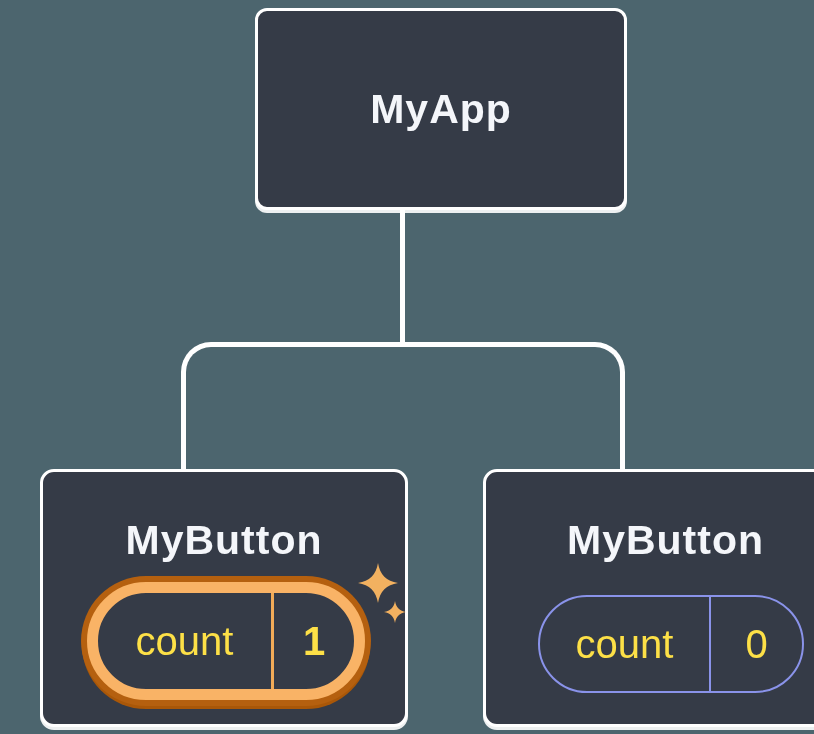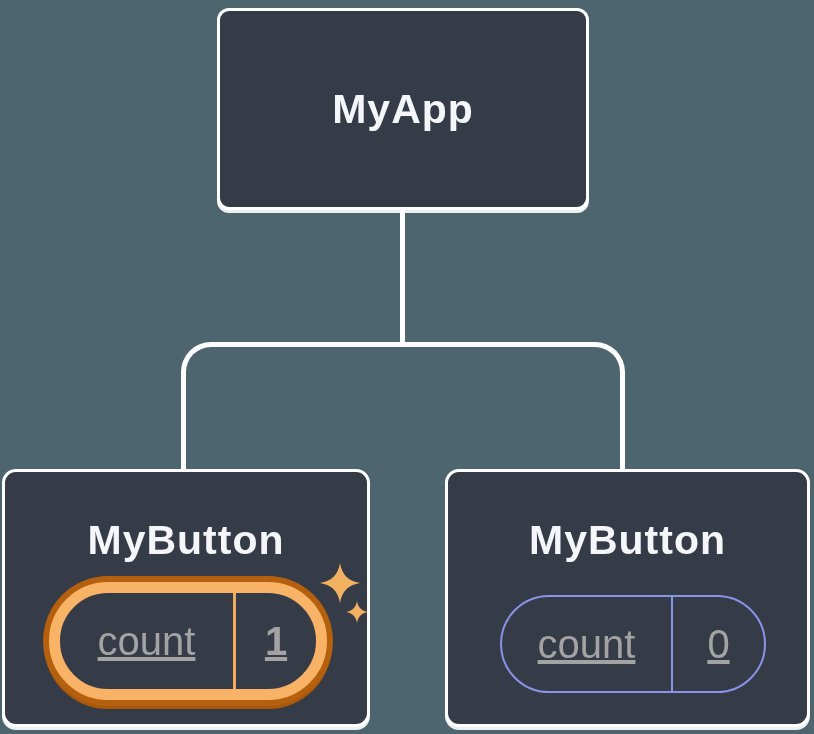--- a/index.html
+++ b/index.html
@@ -7,20 +7,21 @@
     position:relative; width:814px; height:734px; overflow:hidden;
     background:#4C656E;
     font-family:"Liberation Sans", sans-serif;
   }
   
   .node {
     position:absolute; box-sizing:border-box;
     background:#353B47;
     border:3px solid #FFFFFF;
     box-shadow:0 3px 0 rgba(255,255,255,.9);
+    margin-left:38px;
   }
   .node.root {
     left:217px; top:8px; width:372px; height:202px;
     border-radius:12px;
     display:flex; align-items:center; justify-content:center;
   }
   .node.child {
     top:469px; height:258px; border-radius:14px;padding-left:44px;
   }
   .node.child.left  { left:2px;   width:368px; }
@@ -48,21 +49,21 @@
   }
   
   .pill {
     position:absolute; box-sizing:border-box;
     display:flex; align-items:stretch;
     border-radius:999px;
     background:#353B47;
   }
   .pill .cell {
     display:flex; align-items:center; justify-content:center;
-    color:#a3a3a3; font-size:40px; white-space:nowrap;text-decoration:underline;
+    color:#fde047; font-size:40px; white-space:nowrap;
   }
   .pill-highlight {
     left:44px; top:110px; width:278px; height:118px;
     border:11px solid #F9B366;
     box-shadow:0 0 0 6px #B5600F, 0 4px 0 5px #A95708;
   }
   .pill-highlight .cell.key { flex:0 0 173px; }
   .pill-highlight .cell.value {
     flex:1 1 auto; border-left:3px solid #F2AB58; font-weight:700;
   }

